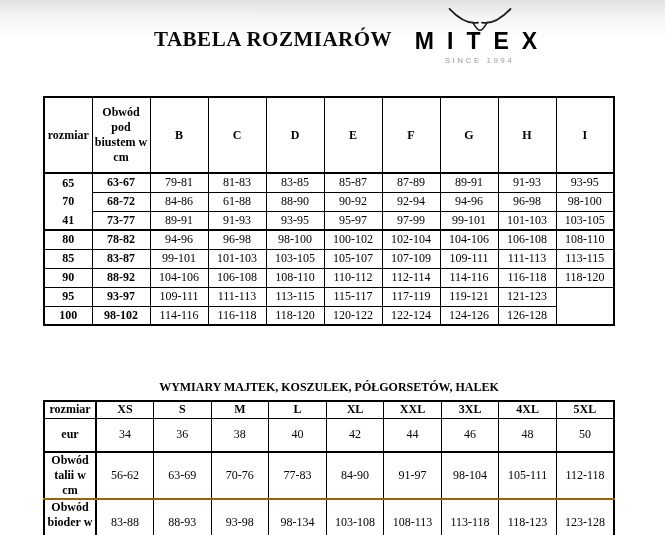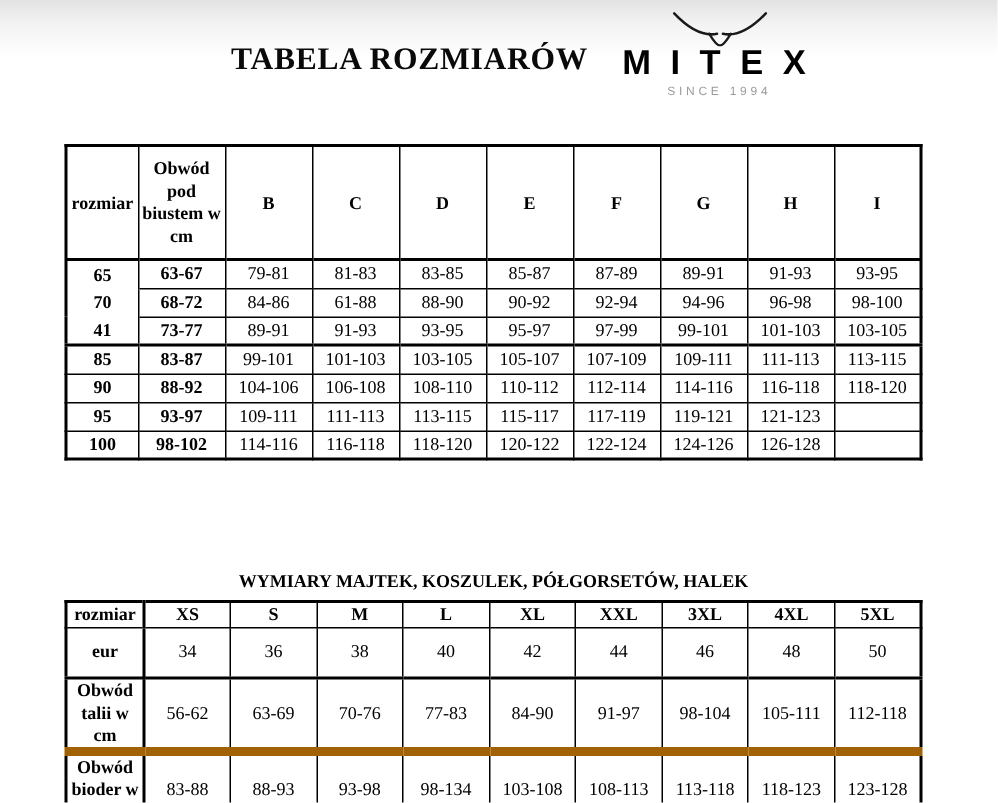--- a/index.html
+++ b/index.html
@@ -45,21 +45,21 @@
   .t1 tbody tr:nth-child(7) td:nth-child(10){border-bottom:none;}   
   .t1 tbody tr:nth-child(8) td:nth-child(10){border-top:none;}
   
   .t2 tr:nth-child(1){height:17px;}
   .t2 tr:nth-child(2){height:34px;}
   .t2 tr:nth-child(3){height:45px;}
   .t2 tr:nth-child(4){height:42px;}
   .t2 td:first-child{font-weight:bold;border-right:2px solid #000;}
   .t2 tr:nth-child(1) td{font-weight:bold;}
   .t2 tr:nth-child(2) td{border-bottom:2px solid #000;}
-  .t2 tr:nth-child(3) td{border-bottom:6px solid #a16207;}
+  .t2 tr:nth-child(3) td{border-bottom:2px solid #a16207;}
 </style>
 </head>
 <body>
 
 <div>
 
   <h1 class="title">TABELA ROZMIARÓW</h1>
 
   <div class="logo">
     <svg width="100" height="26" viewBox="0 0 100 40">
@@ -122,20 +122,32 @@
             <td>89-91</td>
             <td>91-93</td>
             <td>93-95</td>
             <td>95-97</td>
             <td>97-99</td>
             <td>99-101</td>
             <td>101-103</td>
             <td>103-105</td>
           </tr>
           <tr>
+            <td>80</td>
+            <td>78-82</td>
+            <td>94-96</td>
+            <td>96-98</td>
+            <td>98-100</td>
+            <td>100-102</td>
+            <td>102-104</td>
+            <td>104-106</td>
+            <td>106-108</td>
+            <td>108-110</td>
+          </tr>
+          <tr>
             <td>85</td>
             <td>83-87</td>
             <td>99-101</td>
             <td>101-103</td>
             <td>103-105</td>
             <td>105-107</td>
             <td>107-109</td>
             <td>109-111</td>
             <td>111-113</td>
             <td>113-115</td>

